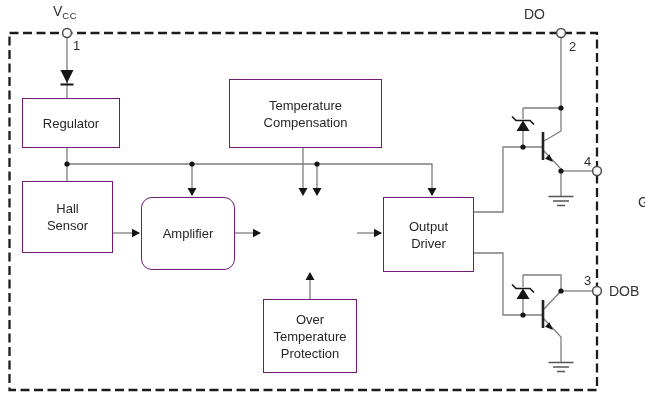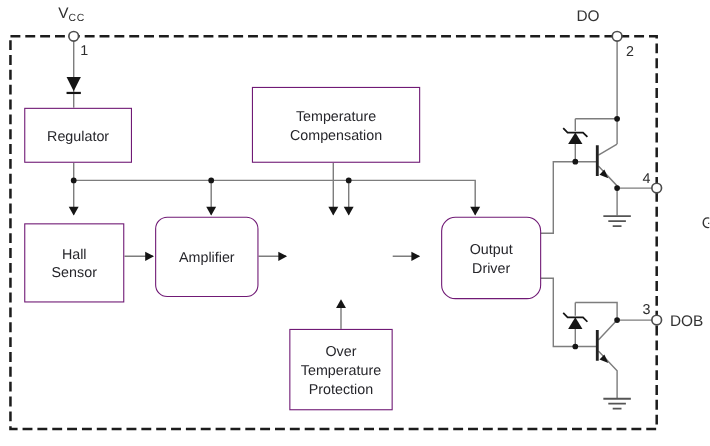--- a/index.html
+++ b/index.html
@@ -112,27 +112,27 @@
       <circle cx="597" cy="171" r="4.4"></circle>
       <circle cx="597" cy="291" r="4.4"></circle>
     </g>
   </svg>
 
   <div class="block" style="left:22px;top:98px;width:98px;height:50px;">Regulator</div>
 
   <div class="block" style="left:229px;top:79px;width:153px;height:69px;">Temperature
 Compensation</div>
 
-  <div class="block" style="left:22px;top:203px;width:91px;height:72px;">Hall
+  <div class="block" style="left:22px;top:181px;width:91px;height:72px;">Hall
 Sensor</div>
 
   <div class="block" style="left:141px;top:197px;width:94px;height:73px;border-radius:11px;">Amplifier</div>
 
 
-  <div class="block" style="left:401px;top:197px;width:91px;height:75px;border-radius:13px;">Output
+  <div class="block" style="left:383px;top:197px;width:91px;height:75px;">Output
 Driver</div>
 
   <div class="block" style="left:263px;top:299px;width:94px;height:74px;">Over
 Temperature
 Protection</div>
 
   <span class="plabel vcc" style="left:53px;top:4px;"><span>V</span><span class="sub">CC</span></span>
 
   <span class="plabel" style="left:73px;top:39px;">1</span>
 

